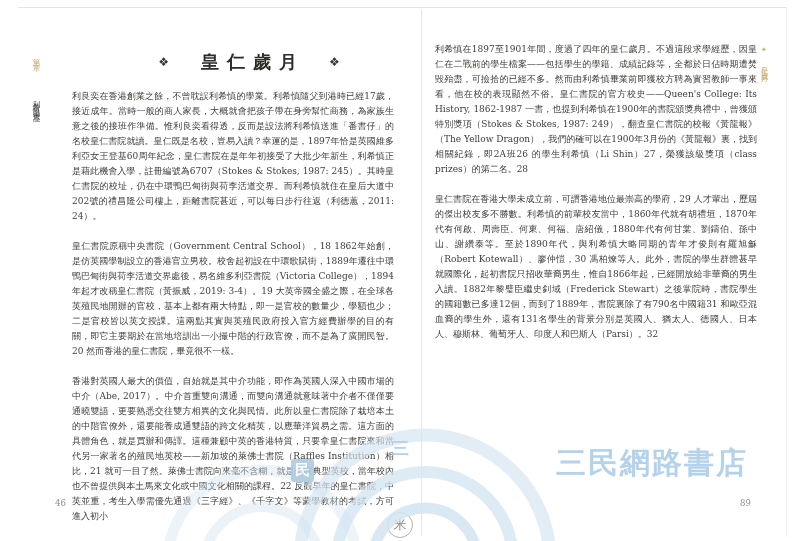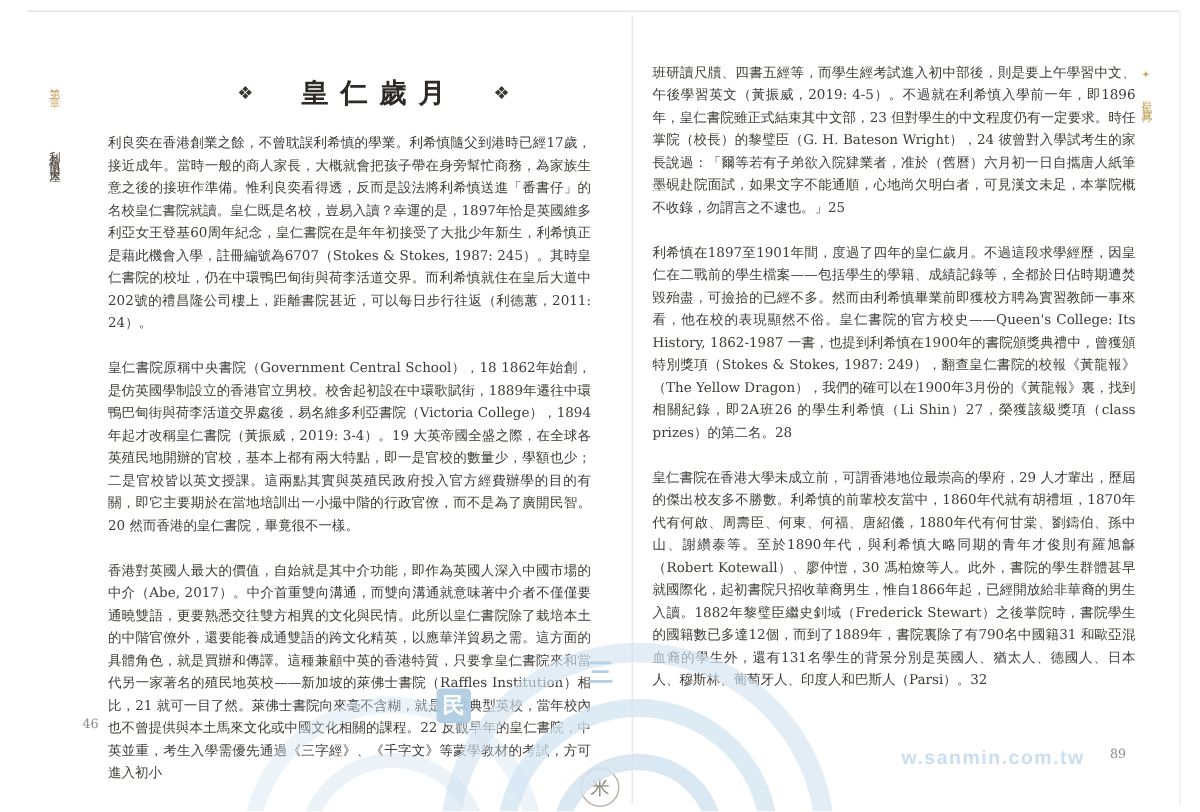--- a/index.html
+++ b/index.html
@@ -40,21 +40,21 @@
     color:#3f3c38;
   }
   .text-block p{margin:0 0 15px 0;padding:0;}
   .tb-left{left:72px;top:89px;}
   .tb-right{left:435px;top:42px;}
 
   .page-num{
     position:absolute;font-size:8.5px;color:#8f8d88;
     font-family:"DejaVu Serif","Liberation Serif",serif;
   }
-  .pn-left{left:55px;top:478px;}
+  .pn-left{left:55px;top:498px;}
   .pn-right{left:740px;top:498px;}
 
   
   .foot-orn{
     position:absolute;left:387px;top:512px;width:26px;height:26px;
     border:1px solid #b6b3a9;border-radius:50%;
     display:flex;align-items:center;justify-content:center;
     font-size:13px;color:#8b887e;background:#fff;
     box-sizing:border-box;
   }
@@ -110,21 +110,20 @@
   <span class="title-orn">❖</span>
 </div>
 
 <div class="text-block tb-left">
   <p>利良奕在香港創業之餘，不曾耽誤利希慎的學業。利希慎隨父到港時已經17歲，接近成年。當時一般的商人家長，大概就會把孩子帶在身旁幫忙商務，為家族生意之後的接班作準備。惟利良奕看得透，反而是設法將利希慎送進「番書仔」的名校皇仁書院就讀。皇仁既是名校，豈易入讀？幸運的是，1897年恰是英國維多利亞女王登基60周年紀念，皇仁書院在是年年初接受了大批少年新生，利希慎正是藉此機會入學，註冊編號為6707（Stokes &amp; Stokes, 1987: 245）。其時皇仁書院的校址，仍在中環鴨巴甸街與荷李活道交界。而利希慎就住在皇后大道中202號的禮昌隆公司樓上，距離書院甚近，可以每日步行往返（利德蕙，2011: 24）。</p>
   <p>皇仁書院原稱中央書院（Government Central School），18 1862年始創，是仿英國學制設立的香港官立男校。校舍起初設在中環歌賦街，1889年遷往中環鴨巴甸街與荷李活道交界處後，易名維多利亞書院（Victoria College），1894年起才改稱皇仁書院（黃振威，2019: 3-4）。19 大英帝國全盛之際，在全球各英殖民地開辦的官校，基本上都有兩大特點，即一是官校的數量少，學額也少；二是官校皆以英文授課。這兩點其實與英殖民政府投入官方經費辦學的目的有關，即它主要期於在當地培訓出一小撮中階的行政官僚，而不是為了廣開民智。20 然而香港的皇仁書院，畢竟很不一樣。</p>
   <p>香港對英國人最大的價值，自始就是其中介功能，即作為英國人深入中國市場的中介（Abe, 2017）。中介首重雙向溝通，而雙向溝通就意味著中介者不僅僅要通曉雙語，更要熟悉交往雙方相異的文化與民情。此所以皇仁書院除了栽培本土的中階官僚外，還要能養成通雙語的跨文化精英，以應華洋貿易之需。這方面的具體角色，就是買辦和傳譯。這種兼顧中英的香港特質，只要拿皇仁書院來和當代另一家著名的殖民地英校——新加坡的萊佛士書院（Raffles Institution）相比，21 就可一目了然。萊佛士書院向來毫不含糊，就是一家典型英校，當年校內也不曾提供與本土馬來文化或中國文化相關的課程。22 反觀早年的皇仁書院，中英並重，考生入學需優先通過《三字經》、《千字文》等蒙學教材的考試，方可進入初小</p>
 </div>
 
 <div class="text-block tb-right">
-  <p>班研讀尺牘、四書五經等，而學生經考試進入初中部後，則是要上午學習中文、午後學習英文（黃振威，2019: 4-5）。不過就在利希慎入學前一年，即1896年，皇仁書院雖正式結束其中文部，23 但對學生的中文程度仍有一定要求。時任掌院（校長）的黎璧臣（G. H. Bateson Wright），24 彼曾對入學試考生的家長說過：「爾等若有子弟欲入院肄業者，准於（舊曆）六月初一日自攜唐人紙筆墨硯赴院面試，如果文字不能通順，心地尚欠明白者，可見漢文未足，本掌院概不收錄，勿謂言之不逮也。」25</p>
   <p>利希慎在1897至1901年間，度過了四年的皇仁歲月。不過這段求學經歷，因皇仁在二戰前的學生檔案——包括學生的學籍、成績記錄等，全都於日佔時期遭焚毀殆盡，可撿拾的已經不多。然而由利希慎畢業前即獲校方聘為實習教師一事來看，他在校的表現顯然不俗。皇仁書院的官方校史——Queen's College: Its History, 1862-1987 一書，也提到利希慎在1900年的書院頒獎典禮中，曾獲頒特別獎項（Stokes &amp; Stokes, 1987: 249），翻查皇仁書院的校報《黃龍報》（The Yellow Dragon），我們的確可以在1900年3月份的《黃龍報》裏，找到相關紀錄，即2A班26 的學生利希慎（Li Shin）27，榮獲該級獎項（class prizes）的第二名。28</p>
   <p>皇仁書院在香港大學未成立前，可謂香港地位最崇高的學府，29 人才輩出，歷屆的傑出校友多不勝數。利希慎的前輩校友當中，1860年代就有胡禮垣，1870年代有何啟、周壽臣、何東、何福、唐紹儀，1880年代有何甘棠、劉鑄伯、孫中山、謝纘泰等。至於1890年代，與利希慎大略同期的青年才俊則有羅旭龢（Robert Kotewall）、廖仲愷，30 馮柏燎等人。此外，書院的學生群體甚早就國際化，起初書院只招收華裔男生，惟自1866年起，已經開放給非華裔的男生入讀。1882年黎璧臣繼史釗域（Frederick Stewart）之後掌院時，書院學生的國籍數已多達12個，而到了1889年，書院裏除了有790名中國籍31 和歐亞混血裔的學生外，還有131名學生的背景分別是英國人、猶太人、德國人、日本人、穆斯林、葡萄牙人、印度人和巴斯人（Parsi）。32</p>
 </div>
 
 <div class="page-num pn-left">46</div>
 <div class="page-num pn-right">89</div>
 
 <div class="foot-orn">米</div>
 
 <div class="watermark">
@@ -132,14 +131,14 @@
     <g fill="none" stroke="#d2e4f1">
       <circle cx="262" cy="565" r="58" stroke-width="10" opacity="0.45"></circle>
       <circle cx="262" cy="565" r="95" stroke-width="11" opacity="0.40"></circle>
       <circle cx="425" cy="560" r="52" stroke-width="11" opacity="0.85"></circle>
       <circle cx="425" cy="560" r="88" stroke-width="12" opacity="0.75"></circle>
       <circle cx="425" cy="560" r="125" stroke-width="13" opacity="0.65"></circle>
     </g>
   </svg>
   <div class="wm-minsq">民</div>
   <div class="wm-san">三</div>
-  <div class="wm-url2">w.sanmin.com.tw</div>
+  <div class="wm-name">三民網路書店</div>
 </div>
 
 </body></html>

